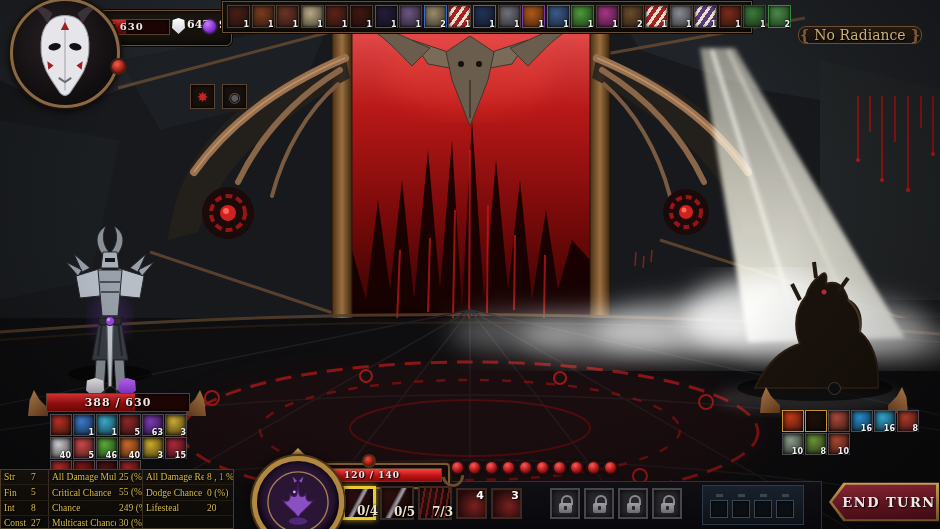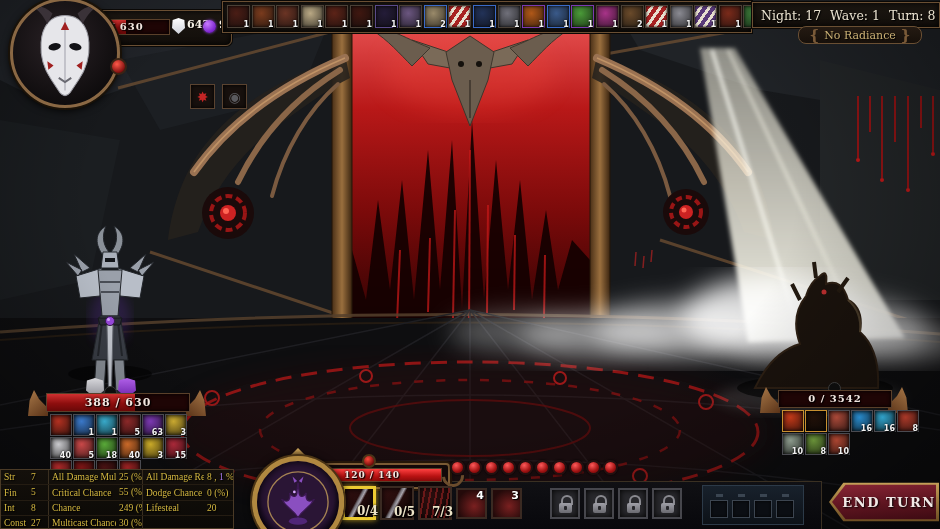--- a/index.html
+++ b/index.html
@@ -39,21 +39,21 @@
   
   #top-icon-bar-panel{left:222px;top:1px;width:528px;height:30px;}
   #top-icon-bar{position:absolute;left:227px;top:5px;display:flex;gap:1.6px;}
   .ticon{position:relative;width:21px;height:21px;border:1px solid #4a4036;box-shadow:inset 0 0 3px #000;}
   
   #status-panel{left:752px;top:2px;width:188px;height:26px;display:flex;align-items:center;gap:9px;padding-left:8px;box-sizing:border-box;}
   .statlabel{font-size:12.5px;color:#e9e1cf;text-shadow:1px 1px 1px #000;white-space:nowrap;}
   #radiance-banner{left:798px;top:26px;width:122px;height:16px;display:flex;align-items:center;justify-content:center;
     background:linear-gradient(#241a12,#17100a);border:1px solid #6a4f33;border-radius:8px;}
   #radiance-banner .brace{color:#7a5a38;font:bold 15px "DejaVu Serif",serif;line-height:14px;}
-  #radiance-label{font-size:11px;color:#c9af74;text-shadow:1px 1px 1px #000;padding:0 5px;}
+  #radiance-label{font-size:14px;color:#c9af74;text-shadow:1px 1px 1px #000;padding:0 5px;}
   
   .horn{width:20px;height:26px;background:linear-gradient(140deg,#a87848,#5a3318);
     clip-path:polygon(100% 100%,0 100%,8% 40%,30% 0,55% 35%,100% 70%);}
   .horn.r{transform:scaleX(-1);}
   #unit-hp{left:46px;top:393px;width:142px;height:17px;}
   #unit-hp .hptext{font-size:11px;line-height:17px;letter-spacing:1px;}
   #enemy-hp{left:778px;top:390px;width:112px;height:16px;}
   #enemy-hp .hptext{font-size:10px;line-height:16px;letter-spacing:1px;}
   .skullchip{position:absolute;width:11px;height:11px;border-radius:50%;background:#0d0d0d;border:1px solid #3a3a3a;}
   .plate-shield{position:absolute;width:18px;height:20px;clip-path:polygon(50% 100%,0 62%,5% 12%,50% 0,95% 12%,100% 62%);}
@@ -422,26 +422,20 @@
         <span class="cnt">1</span>
       </div>
       <div class="ticon" style="background: radial-gradient(circle at 40% 35%, rgb(58, 122, 56), rgb(10, 10, 10) 140%);">
         <span class="cnt">1</span>
       </div>
       <div class="ticon" style="background: radial-gradient(circle at 40% 35%, rgb(74, 138, 72), rgb(10, 10, 10) 140%); border-color: rgb(58, 138, 58);">
         <span class="cnt">2</span>
       </div>
     </div>
 
-  <div class="abs panel" id="status-panel">
-    <span class="statlabel">Night: 17</span>
-    <span class="statlabel">Wave: 1</span>
-    <span class="statlabel">Turn: 8</span>
-
-  </div>
   <div class="abs" id="radiance-banner">
     <span class="brace">{</span>
     <span id="radiance-label">No Radiance</span>
     <span class="brace">}</span>
   </div>
 
   <div class="abs plate-shield" style="left:86px;top:378px;background:linear-gradient(#d8d8dc,#8a8a92);"></div>
   <div class="abs plate-shield" style="left:118px;top:378px;background:linear-gradient(#b060e8,#6a22a8);"></div>
   <div class="abs skullchip" style="left:104px;top:386px;"></div>
   <div class="abs horn" style="left:28px;top:390px;"></div>
@@ -472,21 +466,21 @@
         </div>
       </div>
       <div class="brow">
         <div class="bcell" style="background: radial-gradient(circle at 38% 32%, rgb(200, 200, 204), rgb(6, 6, 6) 140%);">
           <span class="cnt">40</span>
         </div>
         <div class="bcell" style="background: radial-gradient(circle at 38% 32%, rgb(200, 72, 72), rgb(6, 6, 6) 140%);">
           <span class="cnt">5</span>
         </div>
         <div class="bcell" style="background: radial-gradient(circle at 38% 32%, rgb(88, 168, 56), rgb(6, 6, 6) 140%);">
-          <span class="cnt">18</span>
+          <span class="cnt">46</span>
         </div>
         <div class="bcell" style="background: radial-gradient(circle at 38% 32%, rgb(200, 104, 40), rgb(6, 6, 6) 140%);">
           <span class="cnt">40</span>
         </div>
         <div class="bcell" style="background: radial-gradient(circle at 38% 32%, rgb(200, 168, 40), rgb(6, 6, 6) 140%);">
           <span class="cnt">3</span>
         </div>
         <div class="bcell" style="background: radial-gradient(circle at 38% 32%, rgb(168, 40, 56), rgb(6, 6, 6) 140%);">
           <span class="cnt">15</span>
         </div>
@@ -503,24 +497,20 @@
         </div>
         <div class="bcell" style="background: radial-gradient(circle at 38% 32%, rgb(152, 34, 34), rgb(6, 6, 6) 140%);">
           <span class="cnt">4</span>
         </div>
       </div>
     </div>
 
   <div class="abs skullchip" style="left:828px;top:382px;"></div>
   <div class="abs horn" style="left:760px;top:387px;"></div>
   <div class="abs horn r" style="left:888px;top:387px;"></div>
-  <div class="abs hpbar" id="enemy-hp">
-    <div class="hpfill" style="width: 0%;"></div>
-    <div class="hptext">0 / 3542</div>
-  </div>
   <div class="abs" id="enemy-buffs">
       <div class="brow">
         <div class="bcell" style="background: radial-gradient(circle at 38% 32%, rgb(192, 56, 24), rgb(6, 6, 6) 140%); border-color: rgb(200, 144, 48);">
           <span class="cnt"></span>
         </div>
         <div class="bcell" style="background: radial-gradient(circle at 38% 32%, rgb(32, 16, 8), rgb(6, 6, 6) 140%); border-color: rgb(200, 144, 48);">
           <span class="cnt"></span>
         </div>
         <div class="bcell" style="background: radial-gradient(circle at 38% 32%, rgb(168, 72, 56), rgb(6, 6, 6) 140%);">
           <span class="cnt"></span>

